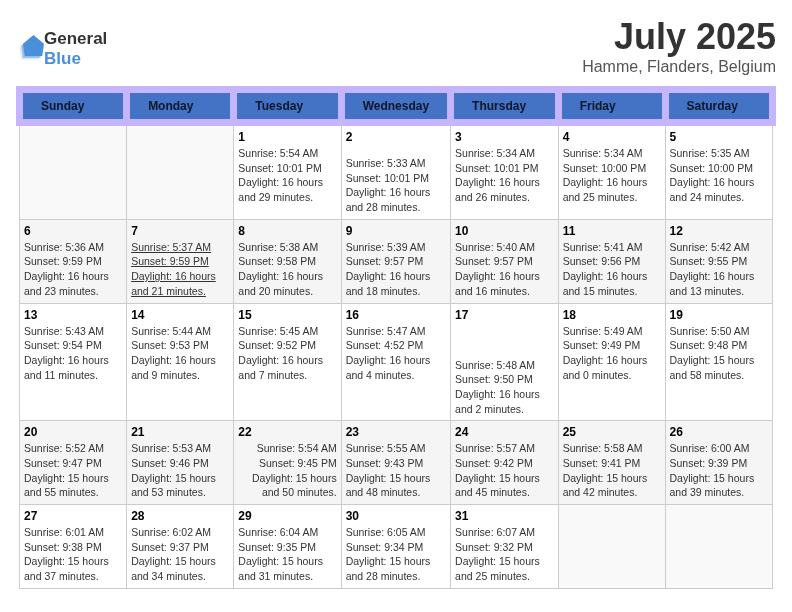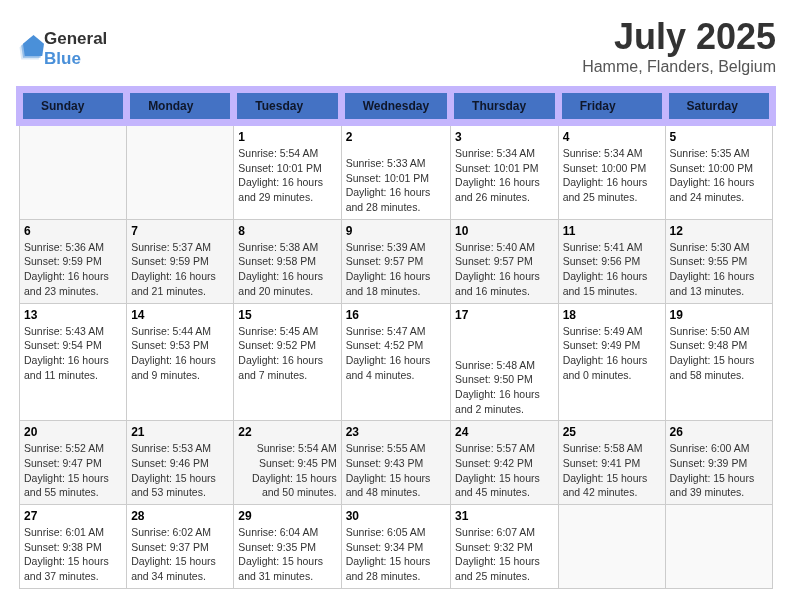--- a/index.html
+++ b/index.html
@@ -148,21 +148,21 @@
       </tr>
       <tr>
         <td>
           <span class="day-num">6</span>
           <div class="cell-text" style="white-space: pre-line;">Sunrise: 5:36 AM
 Sunset: 9:59 PM
 Daylight: 16 hours and 23 minutes.</div>
         </td>
         <td>
           <span class="day-num">7</span>
-          <div class="cell-text" style="white-space: pre-line;">Sunrise: 5:37 AM
+          <div class="cell-text" style="white-space: pre-line; text-decoration: underline;">Sunrise: 5:37 AM
 Sunset: 9:59 PM
 Daylight: 16 hours and 21 minutes.</div>
         </td>
         <td>
           <span class="day-num">8</span>
           <div class="cell-text" style="white-space: pre-line;">Sunrise: 5:38 AM
 Sunset: 9:58 PM
 Daylight: 16 hours and 20 minutes.</div>
         </td>
         <td>
@@ -178,21 +178,21 @@
 Daylight: 16 hours and 16 minutes.</div>
         </td>
         <td>
           <span class="day-num">11</span>
           <div class="cell-text" style="white-space: pre-line;">Sunrise: 5:41 AM
 Sunset: 9:56 PM
 Daylight: 16 hours and 15 minutes.</div>
         </td>
         <td>
           <span class="day-num">12</span>
-          <div class="cell-text" style="white-space: pre-line;">Sunrise: 5:30 AM
+          <div class="cell-text" style="white-space: pre-line;">Sunrise: 5:42 AM
 Sunset: 9:55 PM
 Daylight: 16 hours and 13 minutes.</div>
         </td>
       </tr>
       <tr>
         <td>
           <span class="day-num">13</span>
           <div class="cell-text" style="white-space: pre-line;">Sunrise: 5:43 AM
 Sunset: 9:54 PM
 Daylight: 16 hours and 11 minutes.</div>

